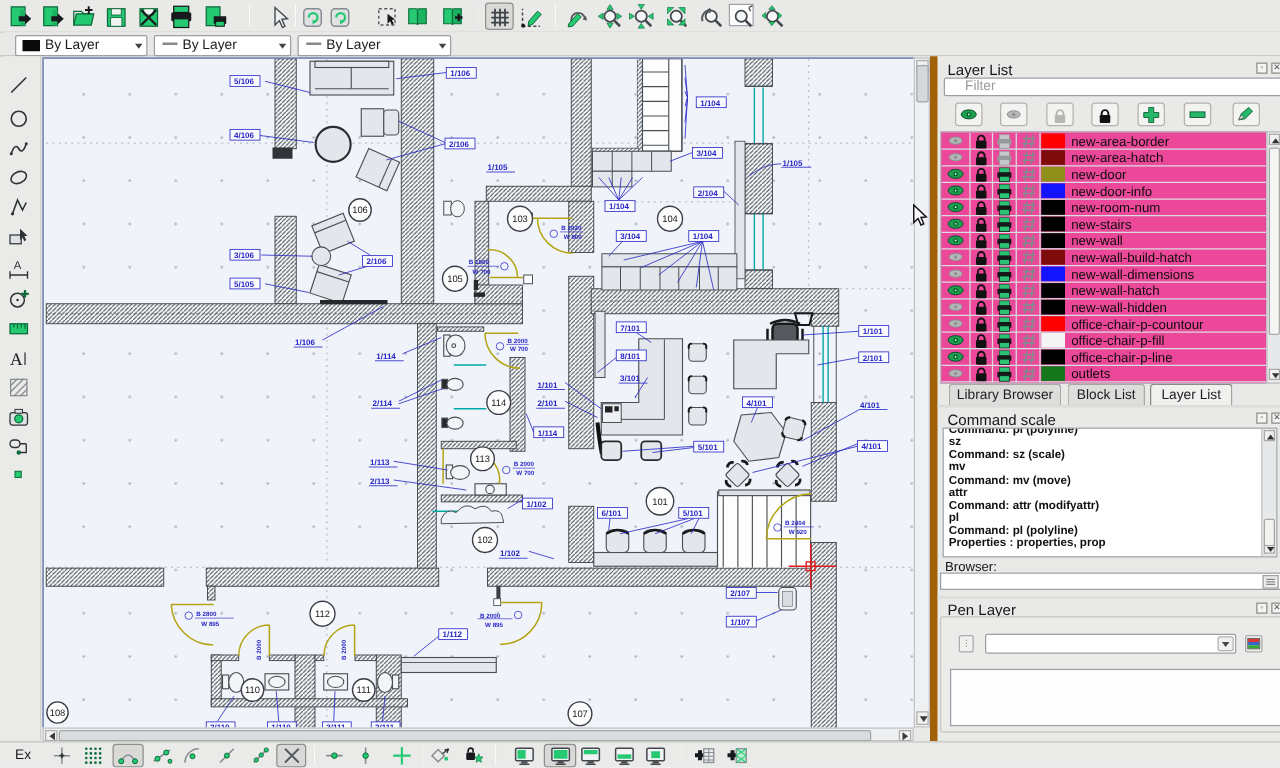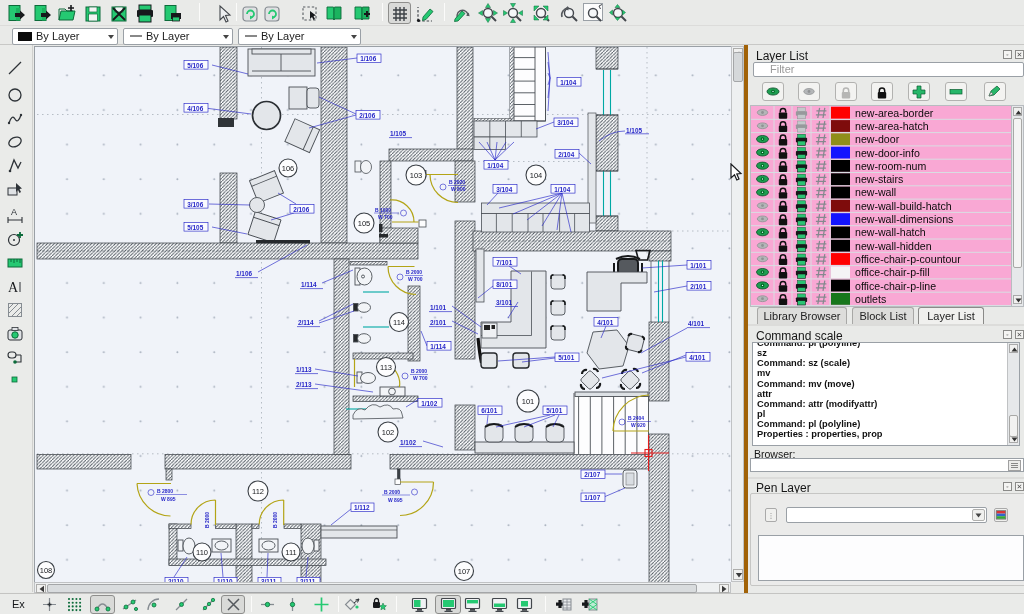--- a/index.html
+++ b/index.html
@@ -7,21 +7,21 @@
 body { position:relative; background:#e9eae8; }
 .abs { position:absolute; }
 
 #tb1 { left:0; top:0; width:1024px; height:26px; background:#e9eae8; border-bottom:1px solid #dcdcda; }
 #tb2 { left:0; top:26px; width:1024px; height:19px; background:#e9eae8; border-bottom:1px solid #c8c8c6; }
 #leftbar { left:0; top:45px; width:33px; height:547px; background:#eaebe9; border-right:1px solid #d0d0ce; }
 #bottombar { left:0; top:593px; width:1024px; height:21px; background:#eaebe9; border-top:1px solid #c4c4c2; }
 #canvas { left:34px; top:46px; width:697px; height:536px; background:#1d4ed8; border:1px solid #9aa0a6; }
 #vsb { left:731px; top:46px; width:13px; height:536px; background:#eef0f1; border:1px solid #c0c2c4; }
 #hsb { left:34px; top:582px; width:697px; height:11px; background:#eef0f1; border:1px solid #c0c2c4; }
-#rpanel { left:744px; top:45px; width:280px; height:548px; background:#e9eae8; border-left:4px solid #a16207; }
+#rpanel { left:744px; top:45px; width:280px; height:548px; background:#e9eae8; border-left:6px solid #a16207; }
 .combo { position:absolute; top:28px; height:17px; background:#fff; border:1px solid #9aa0a6; border-radius:2px; font-size:11px; color:#1a1a1a; line-height:15px; }
 .combo .arr { position:absolute; right:3px; top:6px; width:0; height:0; border-left:3.5px solid transparent; border-right:3.5px solid transparent; border-top:4px solid #444; }
 .ttl { font-size:12px; color:#161616; }
 .winbtn { position:absolute; width:9px; height:9px; border:1px solid #8a8a88; background:#f4f4f2; font-size:7px; line-height:7px; text-align:center; color:#555; }
 .pbtn { position:absolute; width:22px; height:19px; background:#f3f3f1; border:1px solid #b2b2b0; border-radius:3px; }
 .tab { position:absolute; top:0; height:17px; background:#dddddb; border:1px solid #a8a8a6; border-bottom:none; border-radius:3px 3px 0 0; font-size:11px; color:#222; text-align:center; line-height:16px; }
 .cmdtxt { font-size:9.3px; color:#101010; line-height:10.15px; white-space:pre; }
 svg { display:block; }
 .sep { position:absolute; top:3px; width:1px; height:18px; background:#c6c6c4; border-right:1px solid #fbfbfa; }
 .sepb { position:absolute; top:2px; width:1px; height:16px; background:#c6c6c4; border-right:1px solid #fbfbfa; }
@@ -794,21 +794,21 @@
         <rect x="4" y="6.5" width="12" height="4.5" fill="#27b769" stroke="#0a5c30" stroke-width="0.7"></rect>
       </svg>
     </div>
 <div class="pbtn" style="left:236px;top:37px;">
       <svg width="20" height="17">
         <path d="M4,13 l2,-5 6,-5 3,3 -6,6 -5,1" fill="#27b769" stroke="#0a5c30" stroke-width="0.7"></path>
         <path d="M4,13 l2,-4 2,2 z" fill="#e8e8e8" stroke="#555" stroke-width="0.5"></path>
       </svg>
     </div>
 
-<div class="abs" style="left:2px;top:60px;width:262px;height:202px;background:#f9a8d4;border:1px solid #b8bcc0;border-right:none;overflow:hidden;">
+<div class="abs" style="left:2px;top:60px;width:262px;height:202px;background:#ec4899;border:1px solid #b8bcc0;border-right:none;overflow:hidden;">
 <svg width="262" height="202" font-family="Liberation Sans, sans-serif">
 <g stroke="#d9dde2" stroke-width="1">
 <line x1="0" y1="13.3" x2="262" y2="13.3"></line>
           <line x1="0" y1="26.6" x2="262" y2="26.6"></line>
           <line x1="0" y1="39.9" x2="262" y2="39.9"></line>
           <line x1="0" y1="53.2" x2="262" y2="53.2"></line>
           <line x1="0" y1="66.5" x2="262" y2="66.5"></line>
           <line x1="0" y1="79.8" x2="262" y2="79.8"></line>
           <line x1="0" y1="93.1" x2="262" y2="93.1"></line>
           <line x1="0" y1="106.4" x2="262" y2="106.4"></line>

